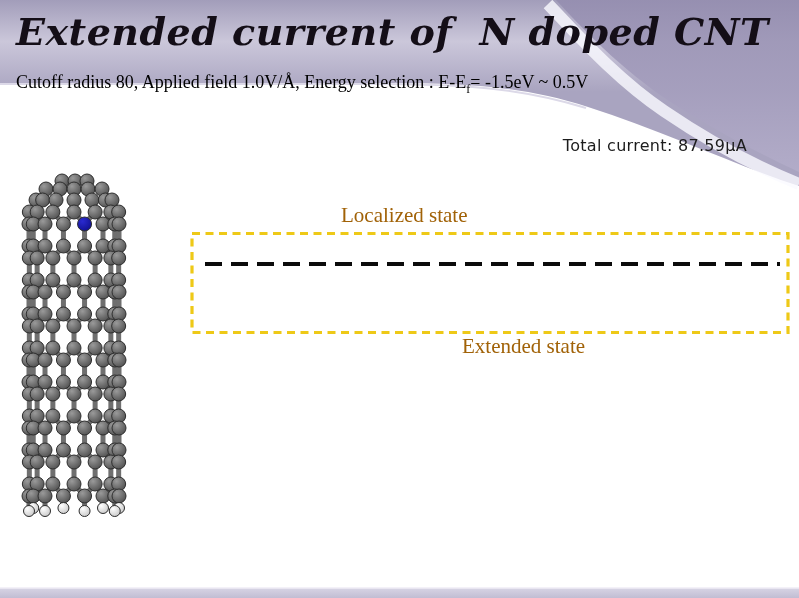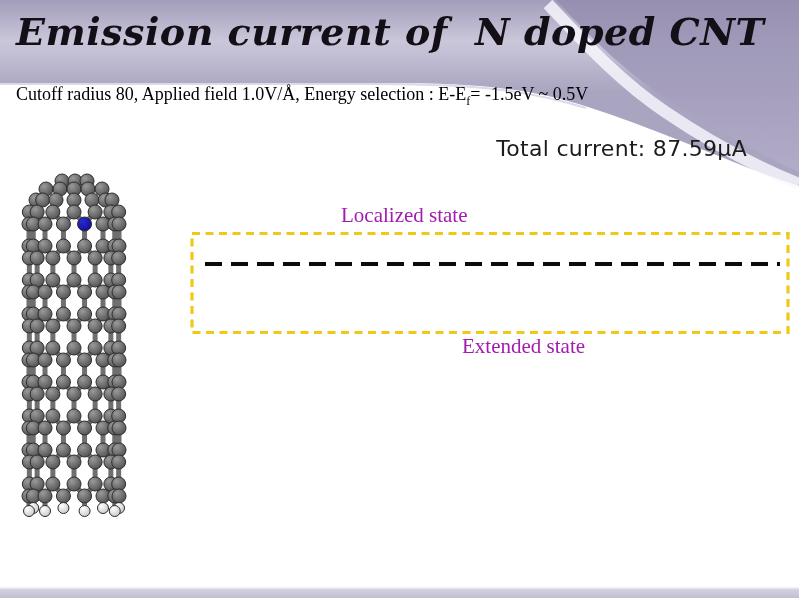--- a/index.html
+++ b/index.html
@@ -8,32 +8,32 @@
     background:#ffffff;font-family:"Liberation Serif",serif;
   }
   .bg{position:absolute;left:0;top:0;width:799px;height:598px;}
   .title{
     position:absolute;left:16px;top:8px;width:770px;margin:0;
     font-family:"DejaVu Serif",serif;font-style:italic;font-weight:bold;
     font-size:38px;line-height:1.25;color:#140e17;letter-spacing:.5px;
     white-space:pre-wrap;
   }
   .subtitle{
-    position:absolute;left:16px;top:84px;margin:0;
+    position:absolute;left:16px;top:72px;margin:0;
     font-family:"Liberation Serif",serif;font-size:18px;color:#000;
   }
   .subtitle sub{font-size:12px;line-height:0;}
   .total{
     position:absolute;right:52px;top:136px;
     font-family:"DejaVu Sans","Liberation Sans",sans-serif;
-    font-size:22px;color:#1c1c1c;letter-spacing:.3px;
+    font-size:16px;color:#1c1c1c;letter-spacing:.3px;
   }
   .state-label{
     position:absolute;font-family:"Liberation Serif",serif;
-    font-size:21px;color:#a21caf;
+    font-size:21px;color:#a16207;
   }
   .loc{left:341px;top:203px;}
   .ext{left:446px;top:334px;margin-left:16px;}
   .diagram{position:absolute;left:190px;top:231px;width:602px;height:106px;}
   .cnt{position:absolute;left:8px;top:168px;width:132px;height:368px;}
 </style>
 </head>
 <body>
 
 <div class="slide">
@@ -55,21 +55,21 @@
       </linearGradient>
     </defs>
     <path id="bandPath" fill="url(#gBand)" d="M0,0 H799 V186 C740,167 668,133 588,107 C522,86 468,83 372,83 L0,83 Z"></path>
     <path fill="none" stroke="#dcd9e8" stroke-width="2" d="M0,84 H372 C466,84 520,88 586,108"></path>
     <path id="cornerPath" fill="url(#gCorner)" opacity="0.92" d="M556,0 L799,0 L799,172 C762,155 718,132 672,103 C620,69 580,26 556,0 Z"></path>
     <path fill="none" stroke="rgba(250,250,255,0.8)" stroke-width="12" d="M548,4 C575,32 615,78 664,111 C708,141 757,167 799,184"></path>
     <rect x="0" y="588" width="799" height="10" fill="url(#gFoot)"></rect>
     <line x1="0" y1="588" x2="799" y2="588" stroke="#efedf6" stroke-width="1.5"></line>
   </svg>
 
-  <h1 class="title">Emission current of  N doped CNT</h1>
+  <h1 class="title">Extended current of  N doped CNT</h1>
 
   <p class="subtitle"><span>Cutoff radius 80, Applied field 1.0V/Å, Energy selection : E-E</span><sub>f</sub><span>= -1.5eV ~ 0.5V</span></p>
 
   <div class="total">Total current: 87.59μA</div>
 
   <div class="state-label loc">Localized state</div>
   <div class="state-label ext">Extended state</div>
 
   <svg class="diagram" viewBox="0 0 602 106">
     <rect id="energyBox" x="2" y="2.5" width="596" height="99" fill="none" stroke-width="3.2" stroke-dasharray="8 5.5" stroke="#eec917"></rect>

